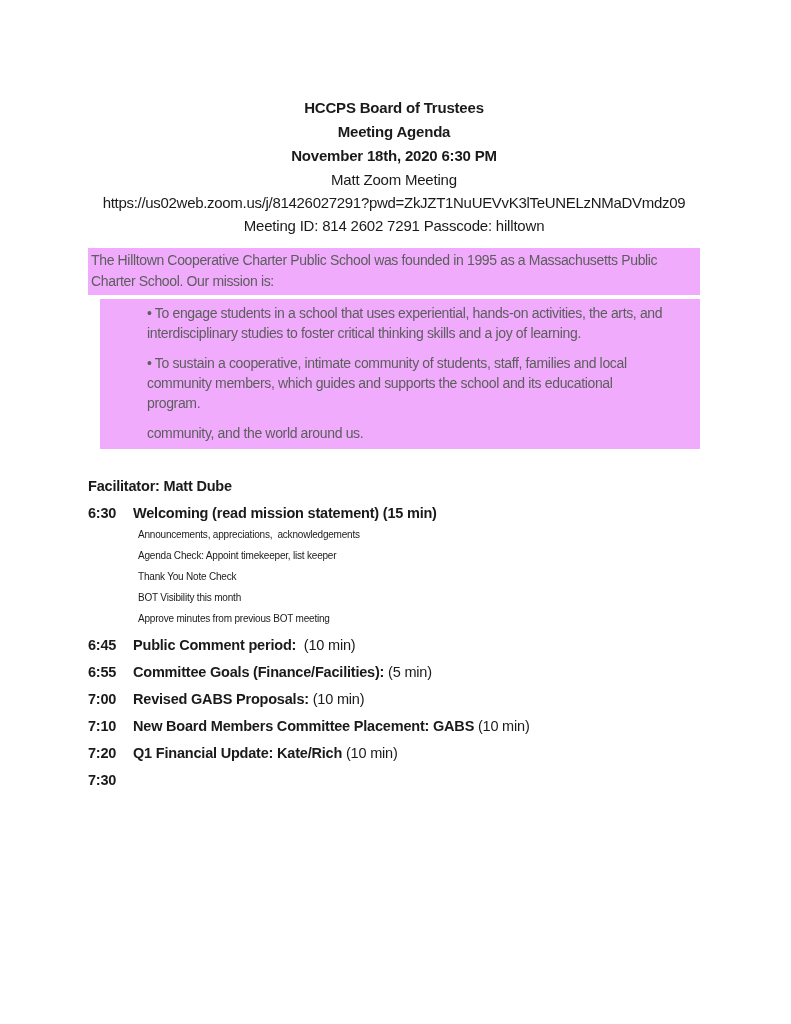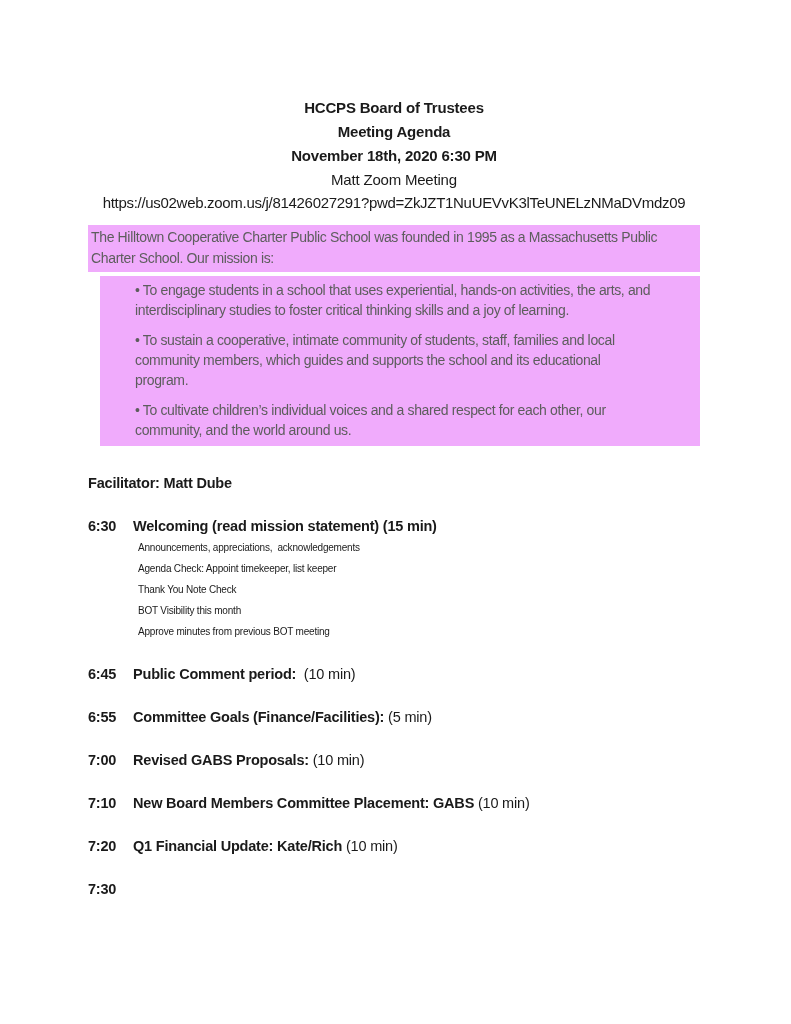--- a/index.html
+++ b/index.html
@@ -14,64 +14,64 @@
   
   .doc-header{text-align:center;font-size:15px;letter-spacing:-0.2px;}
   .doc-header .hb{font-weight:bold;line-height:24px;}
   .doc-header .hr{font-weight:normal;line-height:23px;}
   .url{letter-spacing:-0.3px;}
 
   
   .shade{background:#f0abfc;color:#5d5d5d;}
   .intro{margin-top:11px;padding:2px 6px 3px 3px;font-size:14px;line-height:21px;letter-spacing:-0.35px;}
   .bullets{margin-top:4px;margin-left:12px;padding:4px 8px 6px 35px;font-size:14px;line-height:20px;letter-spacing:-0.35px;}
-  .bullet{margin-bottom:10px;}
+  .bullet{margin-bottom:10px;margin-left:12px;}
   .bullet:last-child{margin-bottom:0;}
   .pre{white-space:pre-wrap;}
 
   .facilitator{margin-top:27px;font-weight:bold;font-size:14.5px;line-height:21px;letter-spacing:-0.2px;}
 
   
-  .row{margin-top:22px;display:flex;font-size:14.5px;line-height:21px;letter-spacing:-0.2px;}
+  .row{margin-top:6px;display:flex;font-size:14.5px;line-height:21px;letter-spacing:-0.2px;}
   .time{flex:none;width:45px;font-weight:bold;}
   .atitle b{font-weight:bold;}
   .suffix{font-weight:normal;}
   .subitems{margin-left:50px;font-size:10px;line-height:21px;letter-spacing:-0.2px;}
 </style>
 </head>
 <body>
 
 <div class="page">
   <div class="content">
 
     <div class="doc-header">
       <div class="hb">HCCPS Board of Trustees</div>
       <div class="hb">Meeting Agenda</div>
       <div class="hb">November 18th, 2020 6:30 PM</div>
       <div class="hr">Matt Zoom Meeting</div>
       <div class="hr url">https://us02web.zoom.us/j/81426027291?pwd=ZkJZT1NuUEVvK3lTeUNELzNMaDVmdz09</div>
+      <div class="hr">Meeting ID: 814 2602 7291 Passcode: hilltown</div>
     </div>
 
     <div class="intro shade">
       <div class="pre">The Hilltown Cooperative Charter Public School was founded in 1995 as a Massachusetts Public</div>
       <div class="pre">Charter School. Our mission is:</div>
     </div>
 
     <div class="bullets shade">
       <div class="bullet">
         <div class="pre">• To engage students in a school that uses experiential, hands-on activities, the arts, and</div>
         <div class="pre">interdisciplinary studies to foster critical thinking skills and a joy of learning.</div>
       </div>
       <div class="bullet">
         <div class="pre">• To sustain a cooperative, intimate community of students, staff, families and local</div>
         <div class="pre">community members, which guides and supports the school and its educational</div>
         <div class="pre">program.</div>
       </div>
       <div class="bullet">
-        <div class="pre">• To cultivate children’s individual voices and a shared respect for each other, our</div>
         <div class="pre">community, and the world around us.</div>
       </div>
     </div>
 
     <div class="facilitator">Facilitator: Matt Dube</div>
 
     <div class="agenda">
 
       <div class="row">
         <span class="time">6:30</span>

